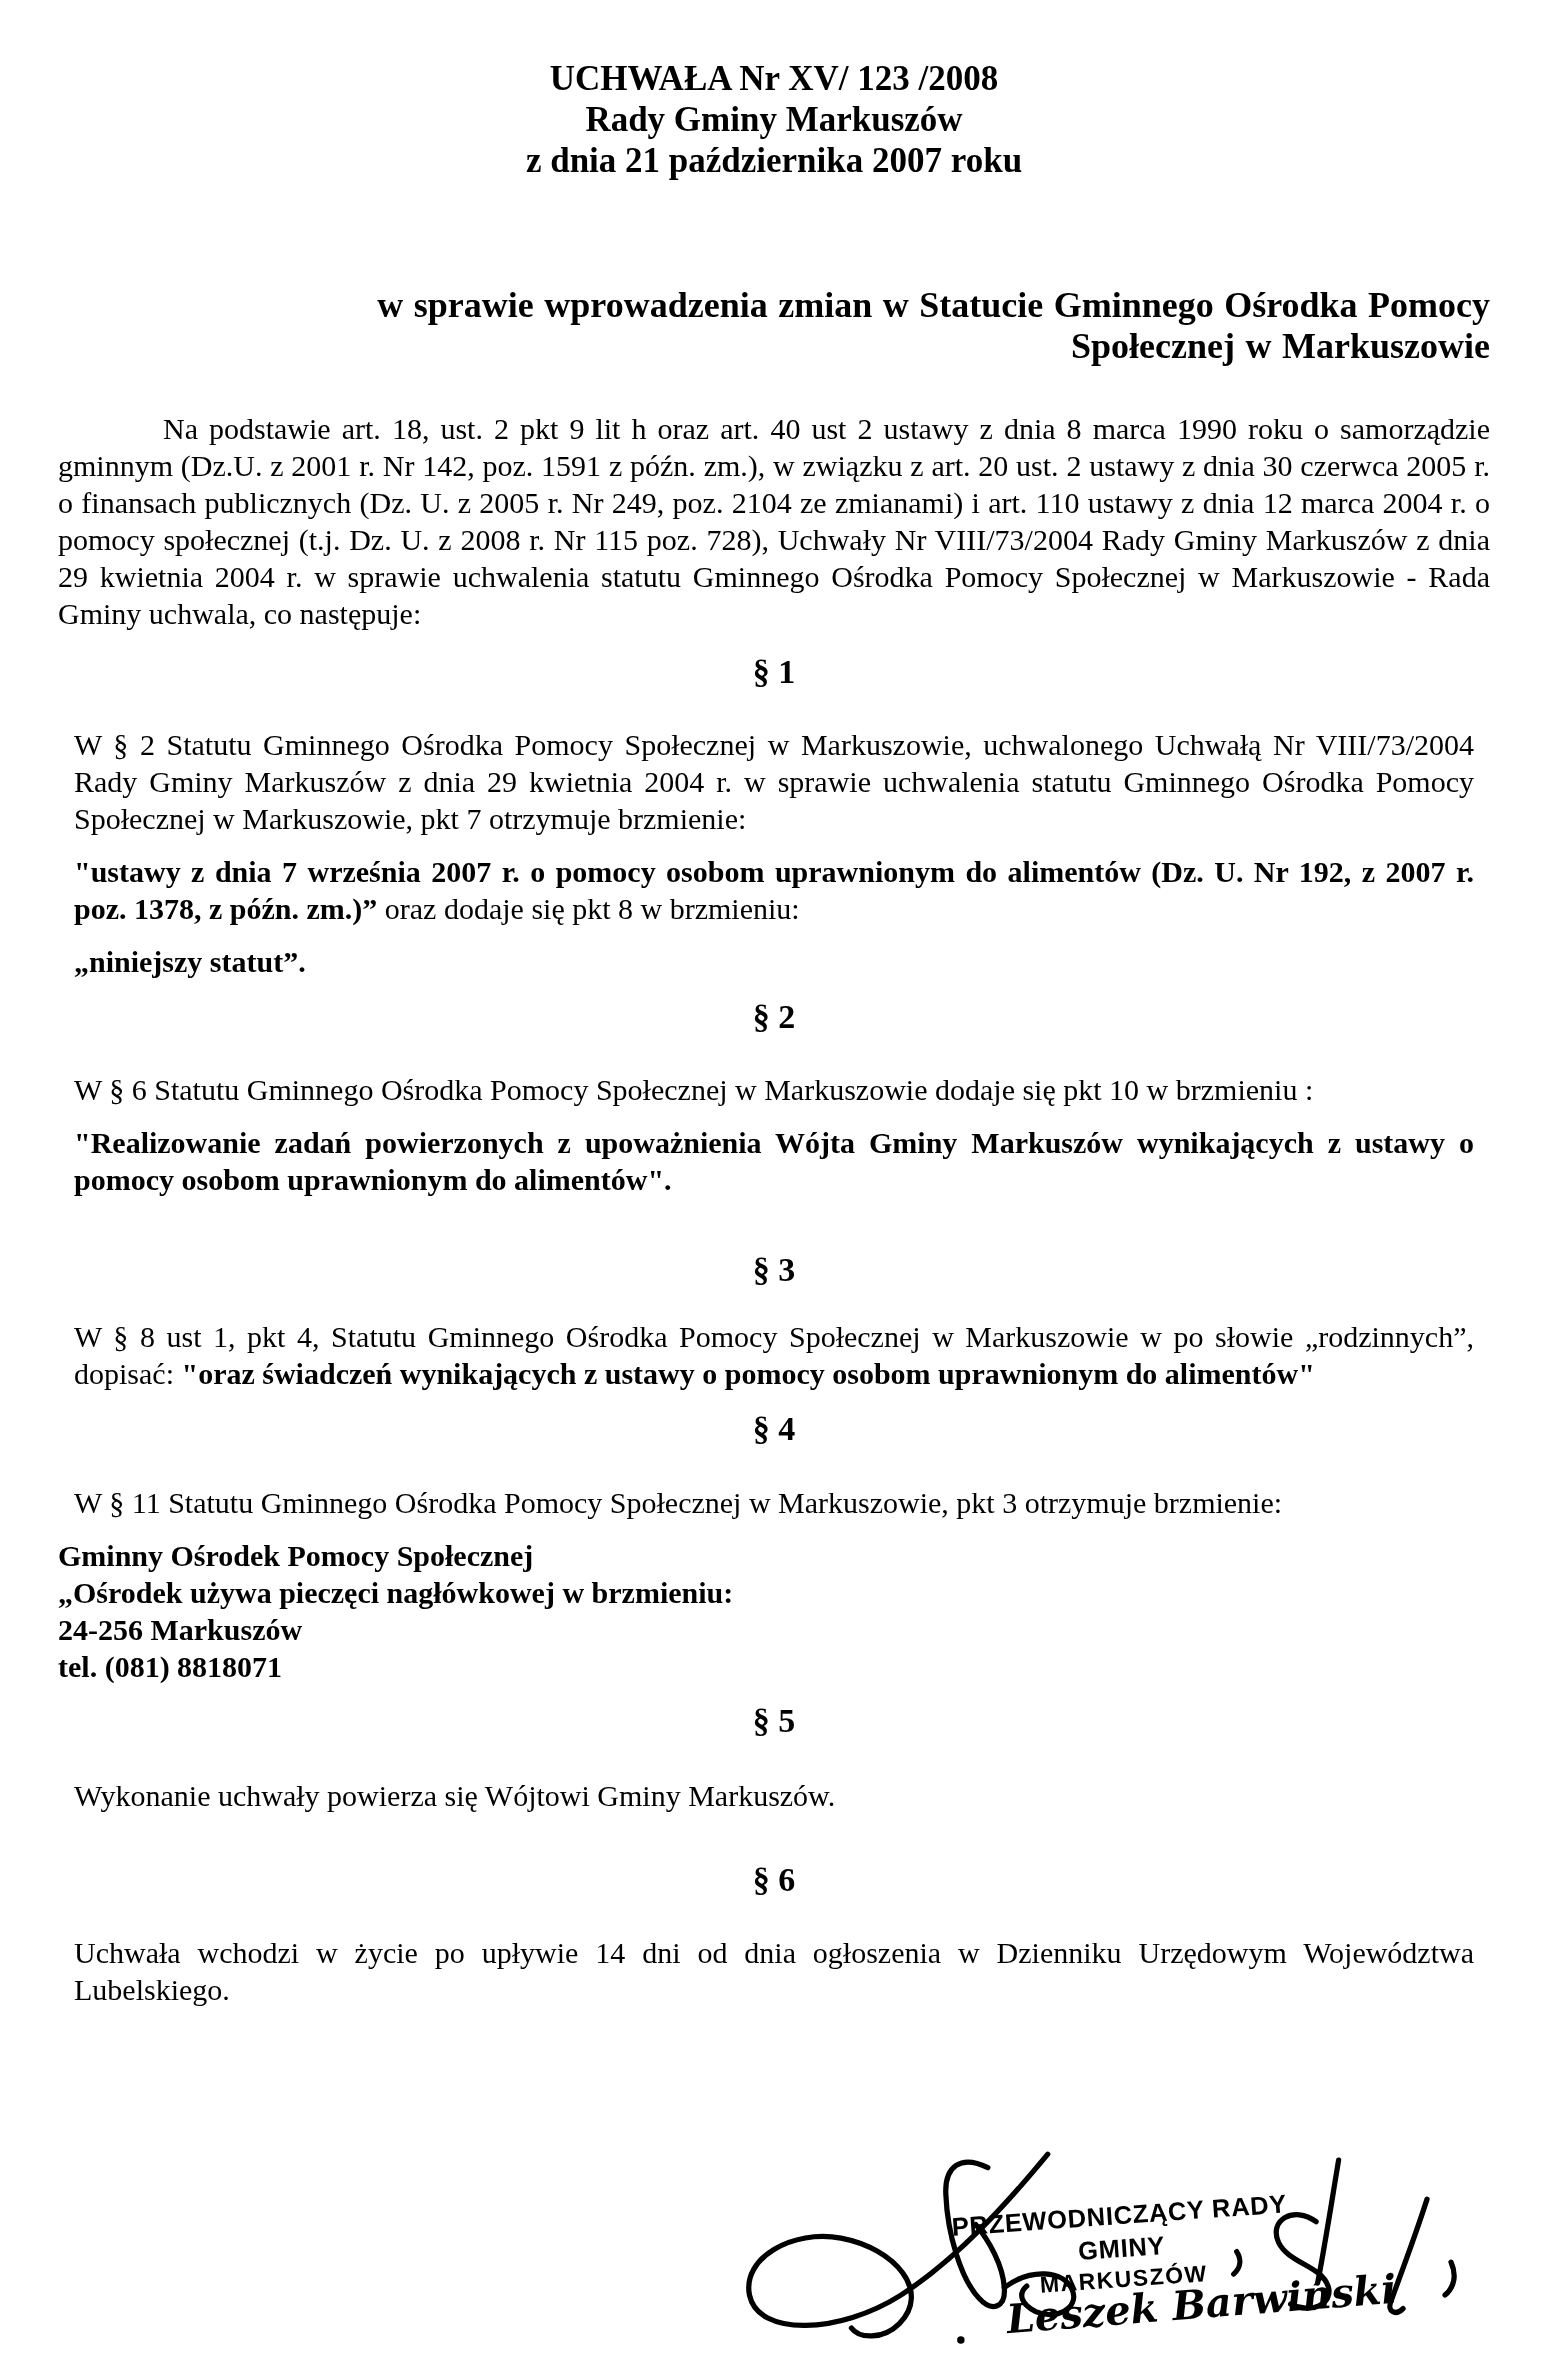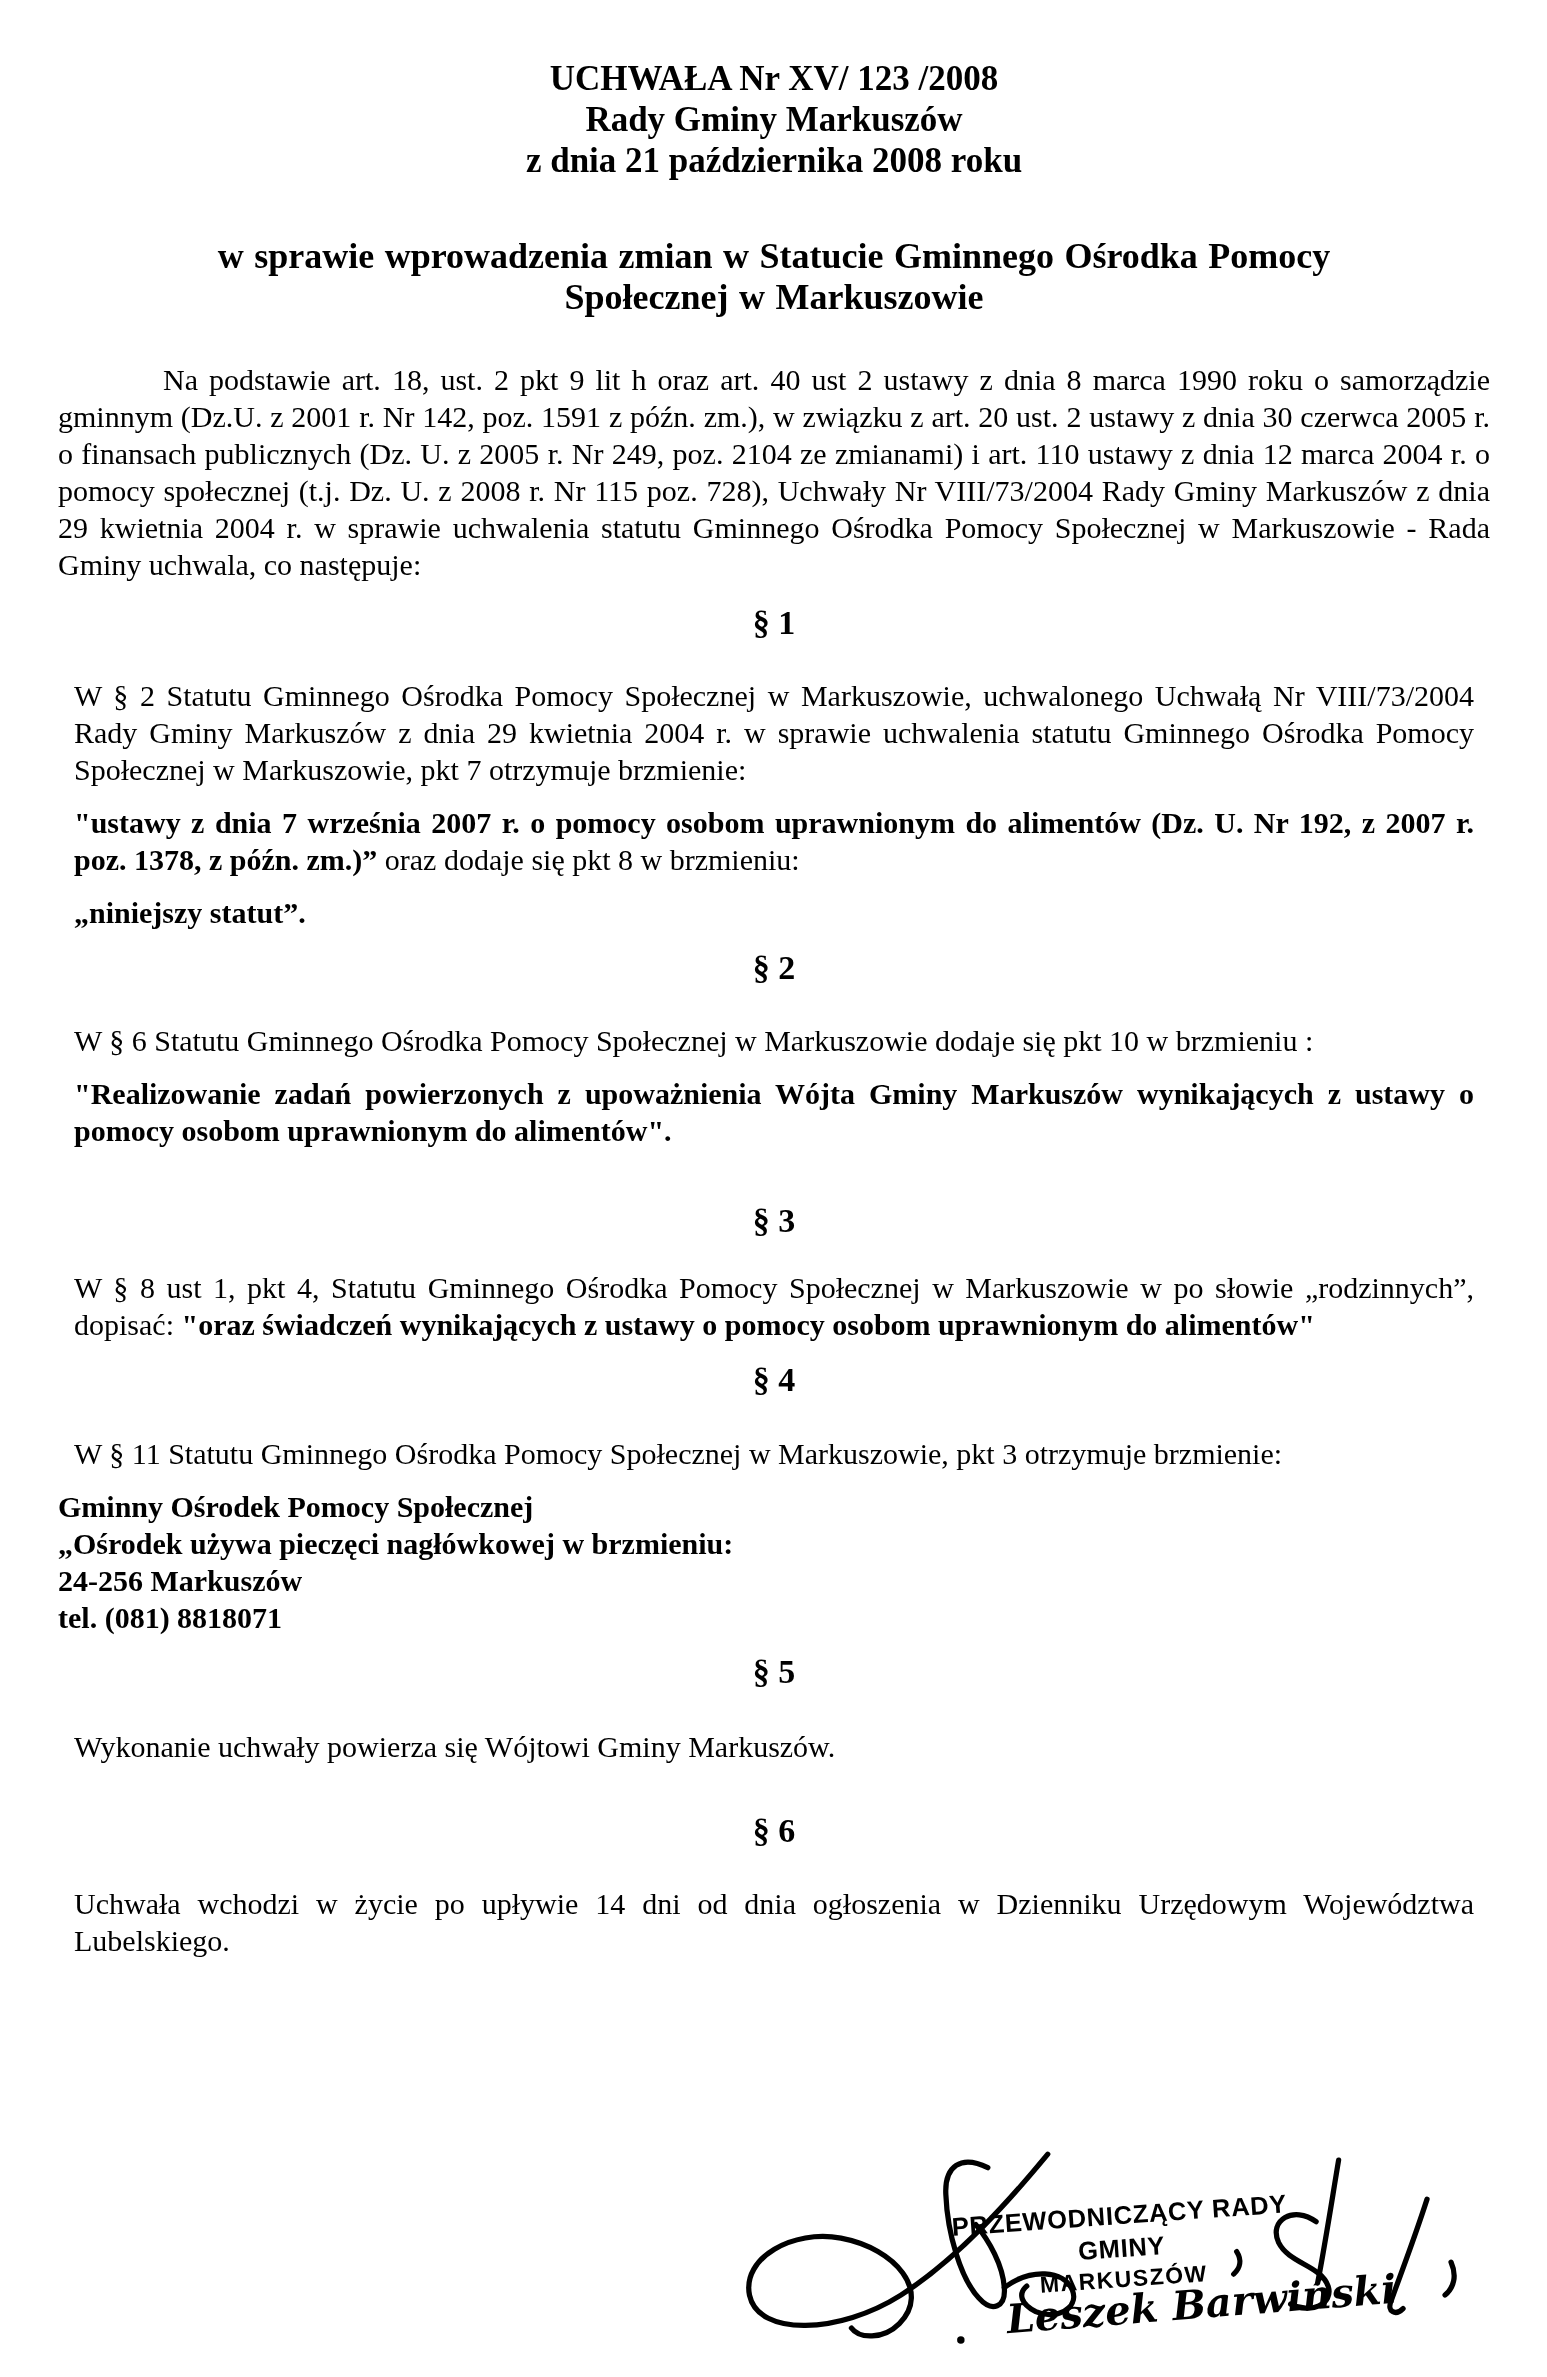--- a/index.html
+++ b/index.html
@@ -10,21 +10,21 @@
     background: #ffffff;
     color: #000000;
     font-family: "Liberation Serif", serif;
     font-size: 30px;
     line-height: 37px;
     box-sizing: border-box;
     padding: 58px 57px 0 58px;
     overflow: hidden;
   }
   .title-block { text-align: center; font-weight: bold; font-size: 35px; line-height: 41px; }
-  .subject-block { text-align: center; font-weight: bold; font-size: 36px; line-height: 41px; margin-top: 55px; word-spacing: 1.5px; }
+  .subject-block { text-align: right; font-weight: bold; font-size: 36px; line-height: 41px; margin-top: 104px; word-spacing: 1.5px; }
   .preamble {
     margin: 43px 0 16px 0;
     text-align: justify;
     text-indent: 105px;
   }
   p { margin: 16px; }
   .just { text-align: justify; }
   .b { font-weight: bold; }
   .sec-marker { text-align: center; font-weight: bold; font-size: 34px; line-height: 41px; }
   .m1 { margin-top: 19px; margin-bottom: 34px; }
@@ -57,21 +57,21 @@
   }
 </style>
 </head>
 <body>
 
 <div class="page">
 
   <div class="title-block">
     <div>UCHWAŁA Nr XV/ 123 /2008</div>
     <div>Rady Gminy Markuszów</div>
-    <div>z dnia 21 października 2008 roku</div>
+    <div>z dnia 21 października 2007 roku</div>
   </div>
 
   <div class="subject-block">
     <div>w sprawie wprowadzenia zmian w Statucie Gminnego Ośrodka Pomocy</div>
     <div>Społecznej w Markuszowie</div>
   </div>
 
   <p class="preamble">Na podstawie art. 18, ust. 2 pkt 9 lit h oraz art. 40 ust 2 ustawy z dnia 8 marca 1990 roku o samorządzie gminnym (Dz.U. z 2001 r. Nr 142, poz. 1591 z późn. zm.), w związku z art. 20 ust. 2 ustawy z dnia 30 czerwca 2005 r. o finansach publicznych (Dz. U. z 2005 r. Nr 249, poz. 2104 ze zmianami) i art. 110 ustawy z dnia 12 marca 2004 r. o pomocy społecznej (t.j. Dz. U. z 2008 r. Nr 115 poz. 728), Uchwały Nr VIII/73/2004 Rady Gminy Markuszów z dnia 29 kwietnia 2004 r. w sprawie uchwalenia statutu Gminnego Ośrodka Pomocy Społecznej w Markuszowie - Rada Gminy uchwala, co następuje:</p>
 
   <div class="sec-marker m1">§ 1</div>

